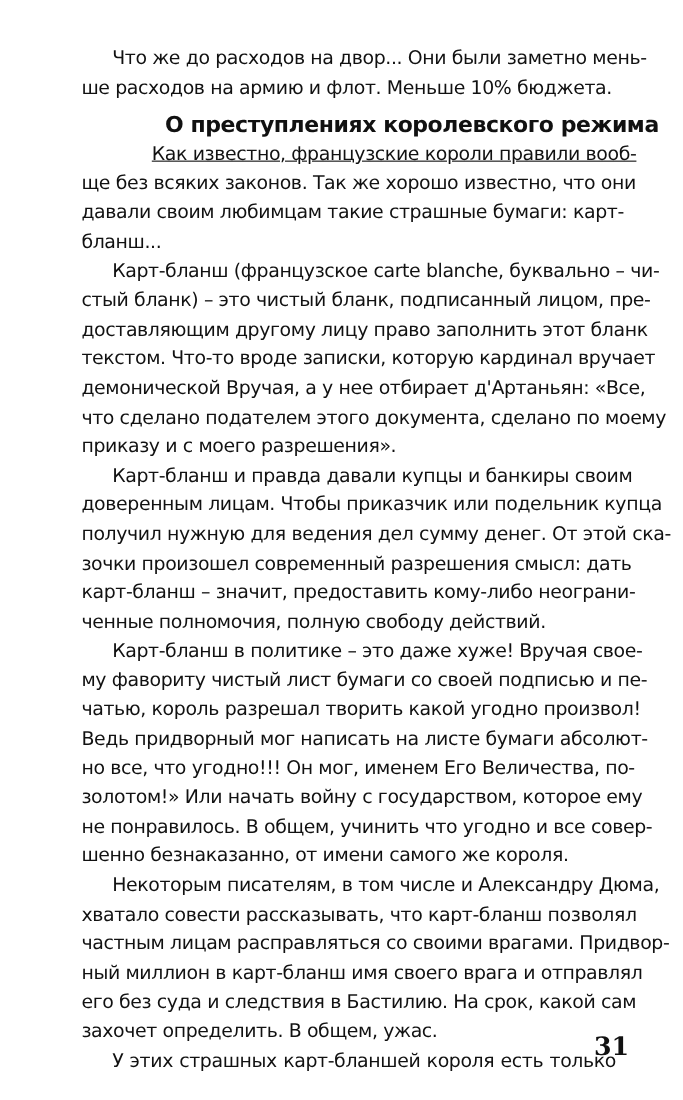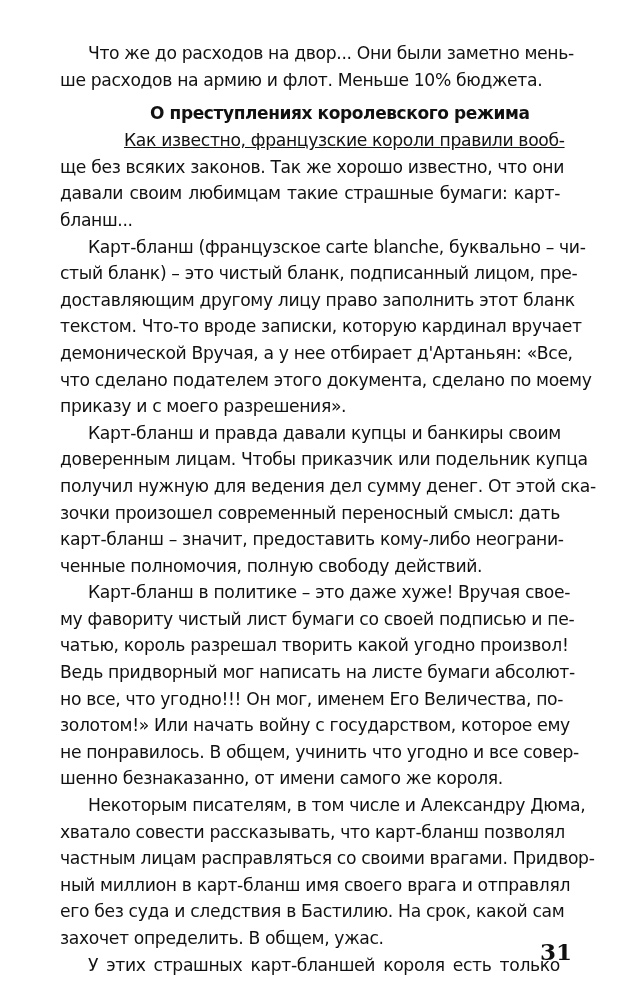--- a/index.html
+++ b/index.html
@@ -20,31 +20,32 @@
       left: 60px;
       top: 40px;
       width: 500px;
     }
     .line {
       height: 26.6px;
       line-height: 26.6px;
       font-size: 17.2px;
       white-space: nowrap;
       letter-spacing: -0.35px;
+      margin-left: 14px;
     }
     .line.j {
       text-align: justify;
       text-align-last: justify;
     }
     .line.ind { padding-left: 28px; }
     .line.ind2 { padding-left: 64px; text-decoration: underline; }
     .heading {
       height: 34px;
       line-height: 40px;
-      font-size: 17px;
+      font-size: 20px;
       font-weight: bold;
       padding-left: 90px;
       letter-spacing: -0.4px;
       white-space: nowrap;
     }
     .page-number {
       position: absolute;
       left: 540px;
       top: 938px;
       font-family: "DejaVu Serif", "Liberation Serif", serif;
@@ -76,21 +77,21 @@
     <div class="line j">текстом. Что-то вроде записки, которую кардинал вручает</div>
     <div class="line j">демонической Вручая, а у нее отбирает д'Артаньян: «Все,</div>
     <div class="line j">что сделано подателем этого документа, сделано по моему</div>
     <div class="line">приказу и с моего разрешения».</div>
   </div>
 
   <div>
     <div class="line j ind">Карт-бланш и правда давали купцы и банкиры своим</div>
     <div class="line j">доверенным лицам. Чтобы приказчик или подельник купца</div>
     <div class="line j">получил нужную для ведения дел сумму денег. От этой ска-</div>
-    <div class="line j">зочки произошел современный переносный смысл: дать</div>
+    <div class="line j">зочки произошел современный разрешения смысл: дать</div>
     <div class="line j">карт-бланш – значит, предоставить кому-либо неограни-</div>
     <div class="line">ченные полномочия, полную свободу действий.</div>
   </div>
 
   <div>
     <div class="line j ind">Карт-бланш в политике – это даже хуже! Вручая свое-</div>
     <div class="line j">му фавориту чистый лист бумаги со своей подписью и пе-</div>
     <div class="line j">чатью, король разрешал творить какой угодно произвол!</div>
     <div class="line j">Ведь придворный мог написать на листе бумаги абсолют-</div>
     <div class="line j">но все, что угодно!!! Он мог, именем Его Величества, по-</div>

